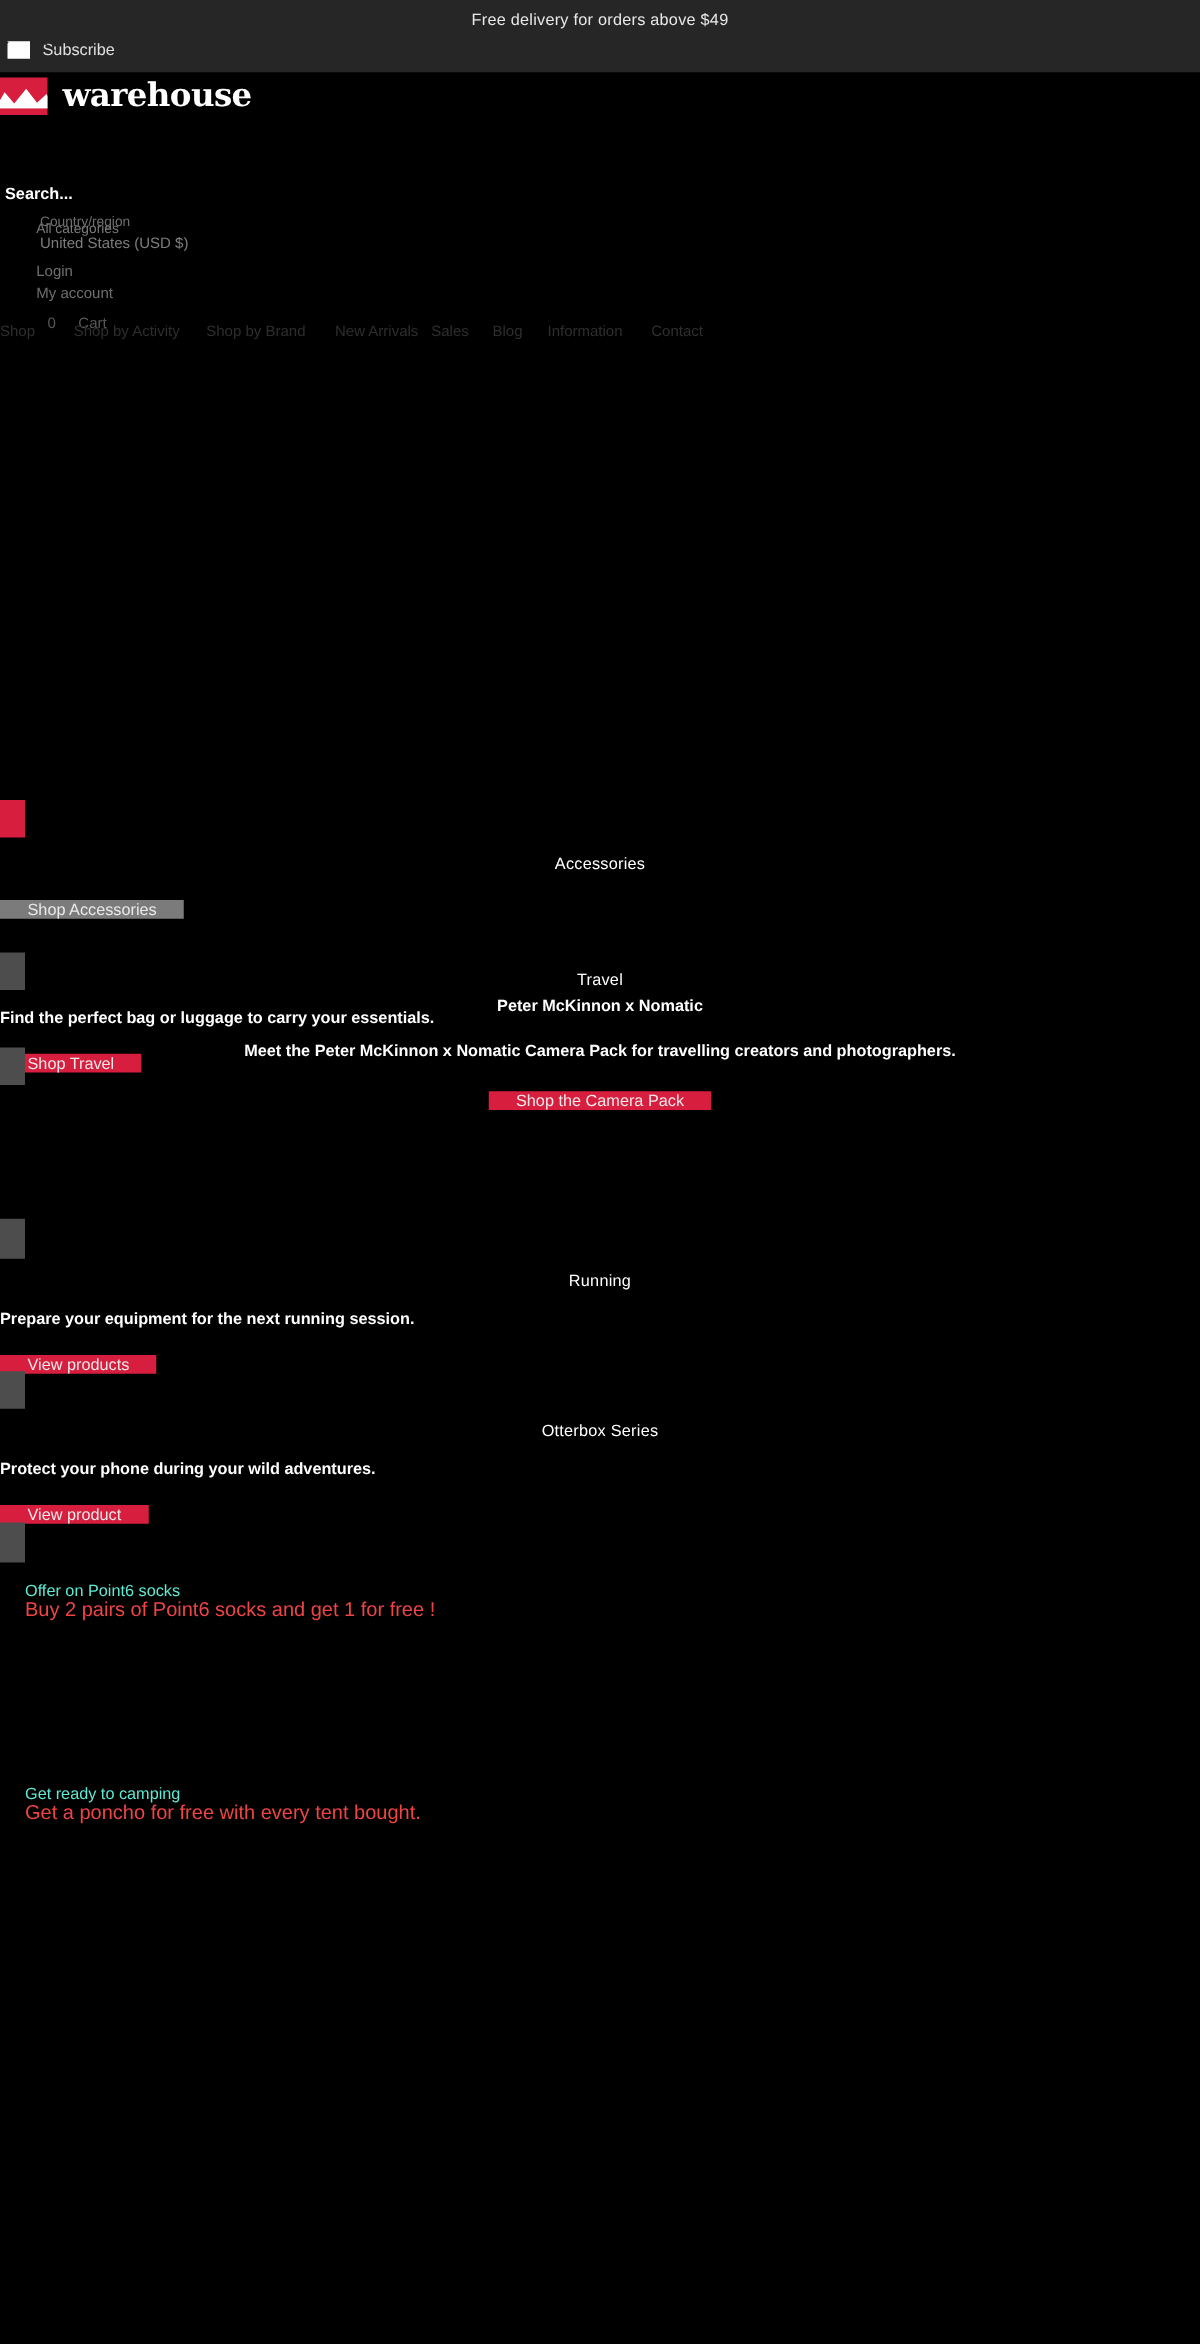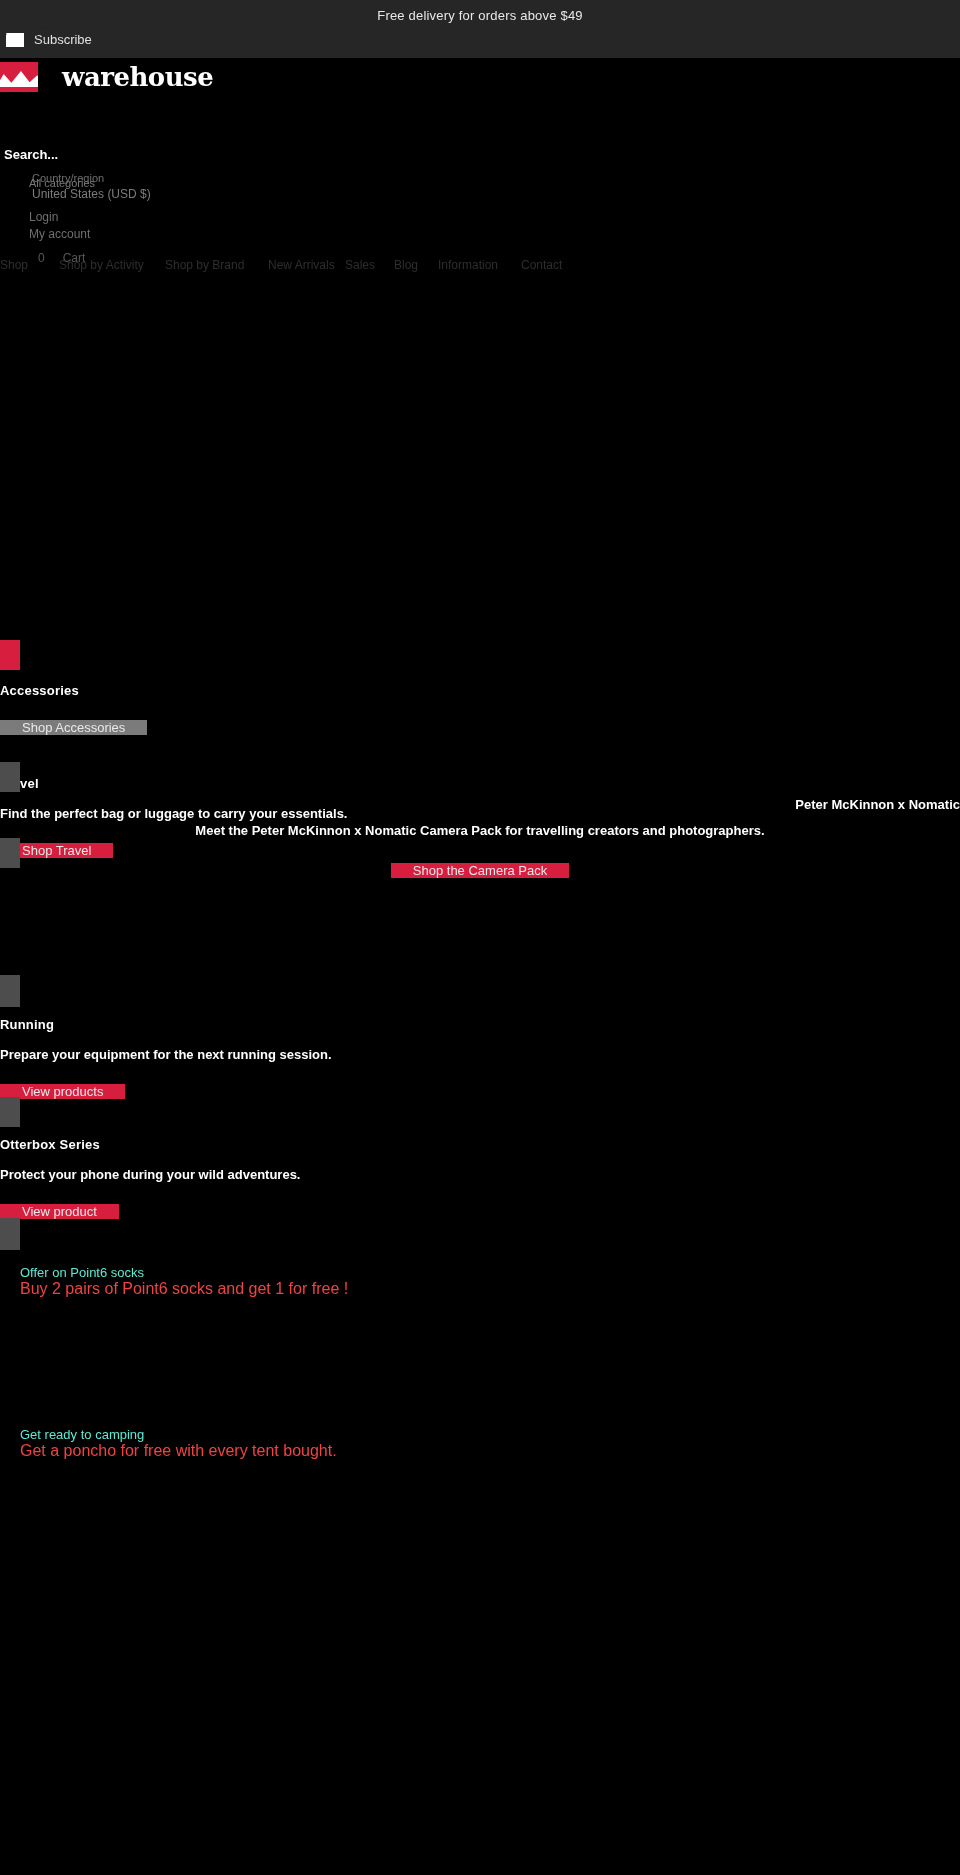--- a/index.html
+++ b/index.html
@@ -53,21 +53,21 @@
     left: 16px;
     transform: rotate(-135deg) skew(-8deg,-8deg);
     transform-origin: top right;
   }
   .subscribe-label { font-size: 13px; color: #e0e0e0; }
 
   
   .site-header { position: relative; height: 152px; background: #000; }
   .brand {
     position: absolute; left: 0; top: 4px;
-    display: flex; align-items: flex-end; gap: 24px;
+    display: flex; align-items: flex-end; gap: 12px;
   }
   .brand-mark {
     width: 38px; height: 30px;
     background: #d81e3f;
     position: relative; overflow: hidden;
   }
   .brand-mark::after {
     content: "";
     position: absolute;
     left: -4px; top: 9px;
@@ -130,22 +130,23 @@
     white-space: nowrap;
     top: 0;
   }
 
   
   .hero-band { position: absolute; top: 290px; left: 0; width: 960px; height: 250px; background: #000; }
 
   
   .promo-block { position: absolute; left: 0; width: 960px; }
   .promo-title {
-    font-size: 13px; font-weight: bold; color: #ffffff;
+    font-size: 13px; font-weight: normal; color: #ffffff;
     letter-spacing: .2px;
+    text-align: center;
   }
   .promo-desc {
     font-size: 13px; font-weight: bold; color: #ffffff;
     margin-top: 15px;
   }
   .btn {
     display: inline-block;
     margin-top: 22px;
     padding: 0 22px;
     font-size: 13px;
@@ -156,22 +157,22 @@
   }
   .btn-grey { background: #7b7b7b; }
   .btn-red  { background: #d81e3f; }
 
   .swatch { position: absolute; left: 0; width: 20px; }
   .swatch-red { background: #d81e3f; }
   .swatch-grey { background: #4d4d4d; }
 
   
   .feature { position: absolute; left: 0; width: 960px; text-align: center; }
-  .feature-title { font-size: 13px; font-weight: bold; color: #fff; text-align: right; }
-  .feature-desc { font-size: 13px; font-weight: bold; color: #fff; margin-top: 11px; }
+  .feature-title { font-size: 13px; font-weight: bold; color: #fff; }
+  .feature-desc { font-size: 13px; font-weight: bold; color: #fff; margin-top: 21px; }
   .feature .btn { margin-top: 25px; }
 
   
   .dim-promo { position: absolute; left: 20px; width: 600px; }
   .dim-title { font-size: 13px; color: #5eead4; white-space: nowrap; }
   .dim-desc  { font-size: 16px; color: #ef4444; white-space: nowrap; }
 </style>
 </head>
 <body>
 

